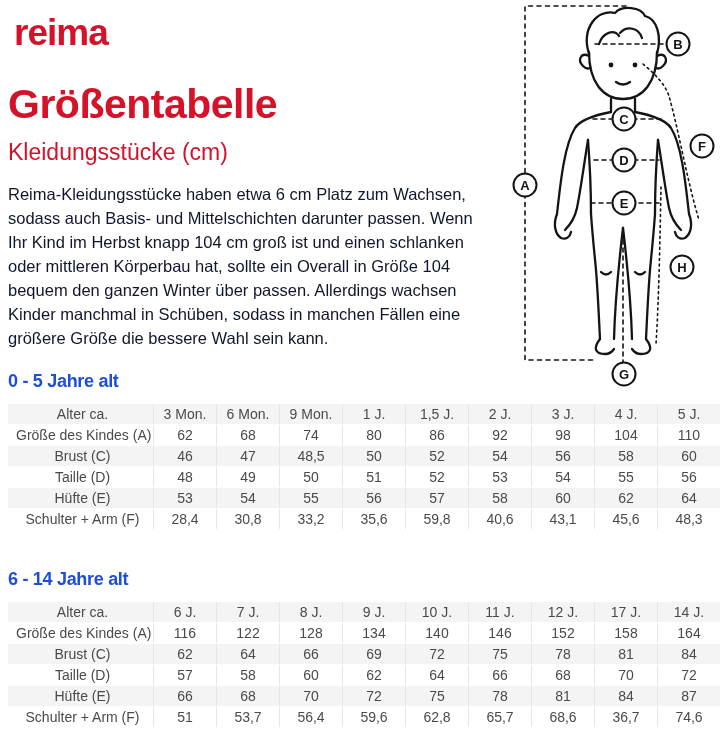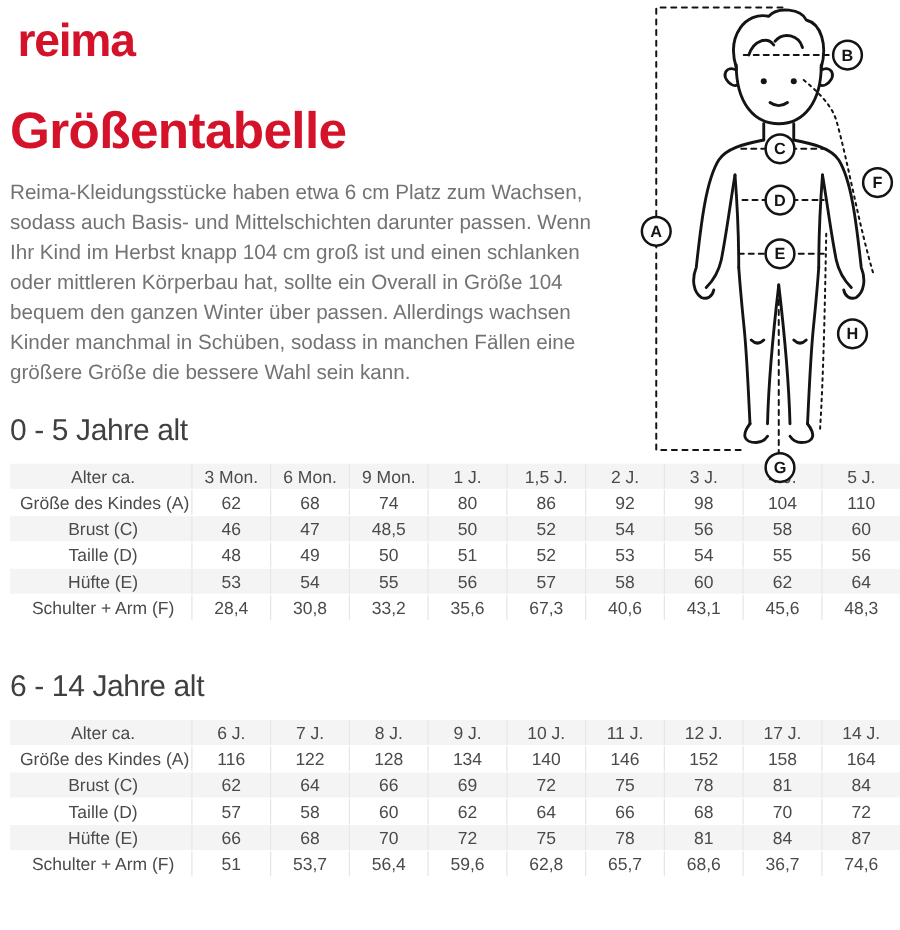--- a/index.html
+++ b/index.html
@@ -34,35 +34,35 @@
     color: #d4122a;
     font-size: 23px;
     font-weight: normal;
     margin-top: 13px;
   }
   .intro {
     margin-top: 17px;
     width: 486px;
     font-size: 16.5px;
     line-height: 1.45;
-    color: #737373;
+    color: #0f172a;
   }
 
   .figure-wrap {
     position: absolute;
     top: 2px;
     right: 3px;
     width: 214px;
     height: 390px;
   }
 
   .section-heading {
-    color: #404040;
-    font-size: 24px;
-    font-weight: normal;
+    color: #1d4ed8;
+    font-size: 18px;
+    font-weight: bold;
     letter-spacing: -0.3px;
   }
   .section-heading.first { margin-top: 20px; }
   .section-heading.second { margin-top: 39px; }
 
   table.size-table {
     border-collapse: separate;
     border-spacing: 0 1px;
     width: 712px;
     margin-top: 11px;
@@ -182,20 +182,21 @@
         </g>
         <g>
           <circle cx="179" cy="265" r="11.5" fill="#ffffff" stroke="#141414" stroke-width="2"></circle>
           <text x="179" y="269.5">H</text>
         </g>
       </g>
     </svg>
   </div>
 
   <h1 class="title">Größentabelle</h1>
+  <h2 class="subtitle">Kleidungsstücke (cm)</h2>
   <p class="intro">Reima-Kleidungsstücke haben etwa 6 cm Platz zum Wachsen, sodass auch Basis- und Mittelschichten darunter passen. Wenn Ihr Kind im Herbst knapp 104 cm groß ist und einen schlanken oder mittleren Körperbau hat, sollte ein Overall in Größe 104 bequem den ganzen Winter über passen. Allerdings wachsen Kinder manchmal in Schüben, sodass in manchen Fällen eine größere Größe die bessere Wahl sein kann.</p>
 
   <h3 class="section-heading first">0 - 5 Jahre alt</h3>
   <table class="size-table">
       <tbody>
         <tr>
           <td>Alter ca.</td>
           <td>3 Mon.</td>
           <td>6 Mon.</td>
           <td>9 Mon.</td>
@@ -253,21 +254,21 @@
           <td>60</td>
           <td>62</td>
           <td>64</td>
         </tr>
         <tr>
           <td>Schulter + Arm (F)</td>
           <td>28,4</td>
           <td>30,8</td>
           <td>33,2</td>
           <td>35,6</td>
-          <td>67,3</td>
+          <td>59,8</td>
           <td>40,6</td>
           <td>43,1</td>
           <td>45,6</td>
           <td>48,3</td>
         </tr>
       </tbody>
     </table>
 
   <h3 class="section-heading second">6 - 14 Jahre alt</h3>
   <table class="size-table">

